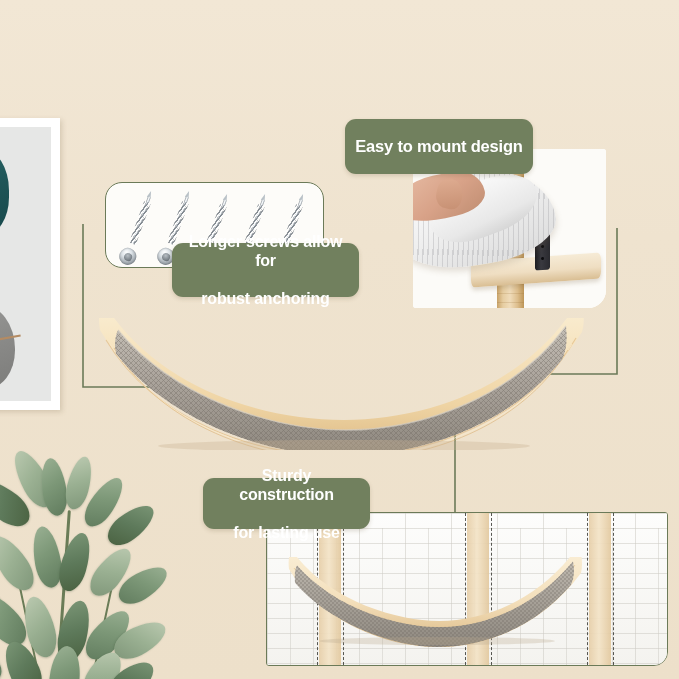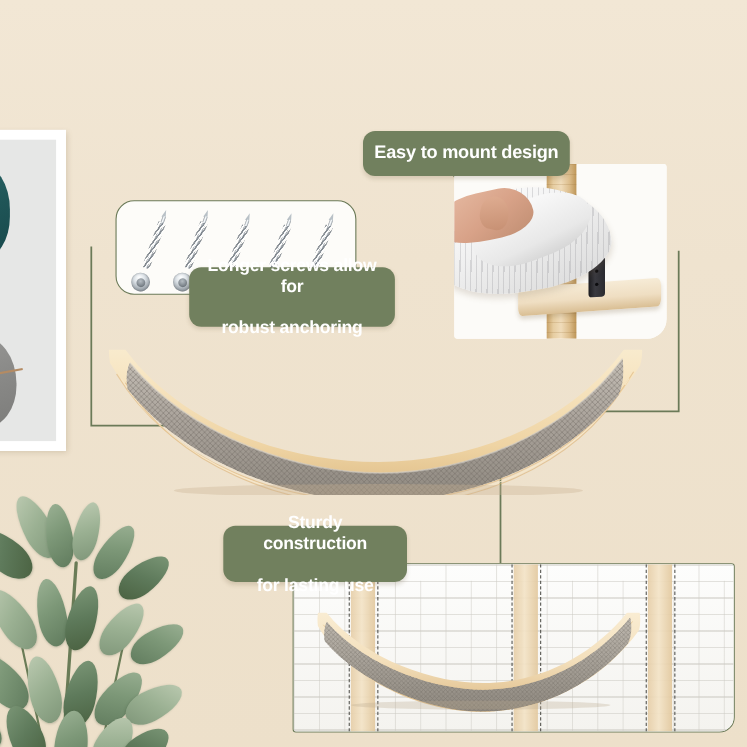--- a/index.html
+++ b/index.html
@@ -52,21 +52,21 @@
     color:#FFFFFF;
     border-radius:11px;
     font-weight:700;
     text-align:center;
     letter-spacing:-0.2px;
     box-shadow:0 2px 4px rgba(90,70,40,0.18);
     z-index:30;
     display:flex;align-items:center;justify-content:center;
   }
   #badge-mount{
-    left:330px;top:119px;width:188px;height:41px;
+    left:345px;top:119px;width:188px;height:55px;
     font-size:16.5px;line-height:19px;
   }
   #badge-screws{
     left:172px;top:243px;width:187px;height:54px;
     font-size:16px;line-height:19px;
   }
   #badge-sturdy{
     left:203px;top:478px;width:167px;height:51px;
     font-size:16px;line-height:19px;
   }

